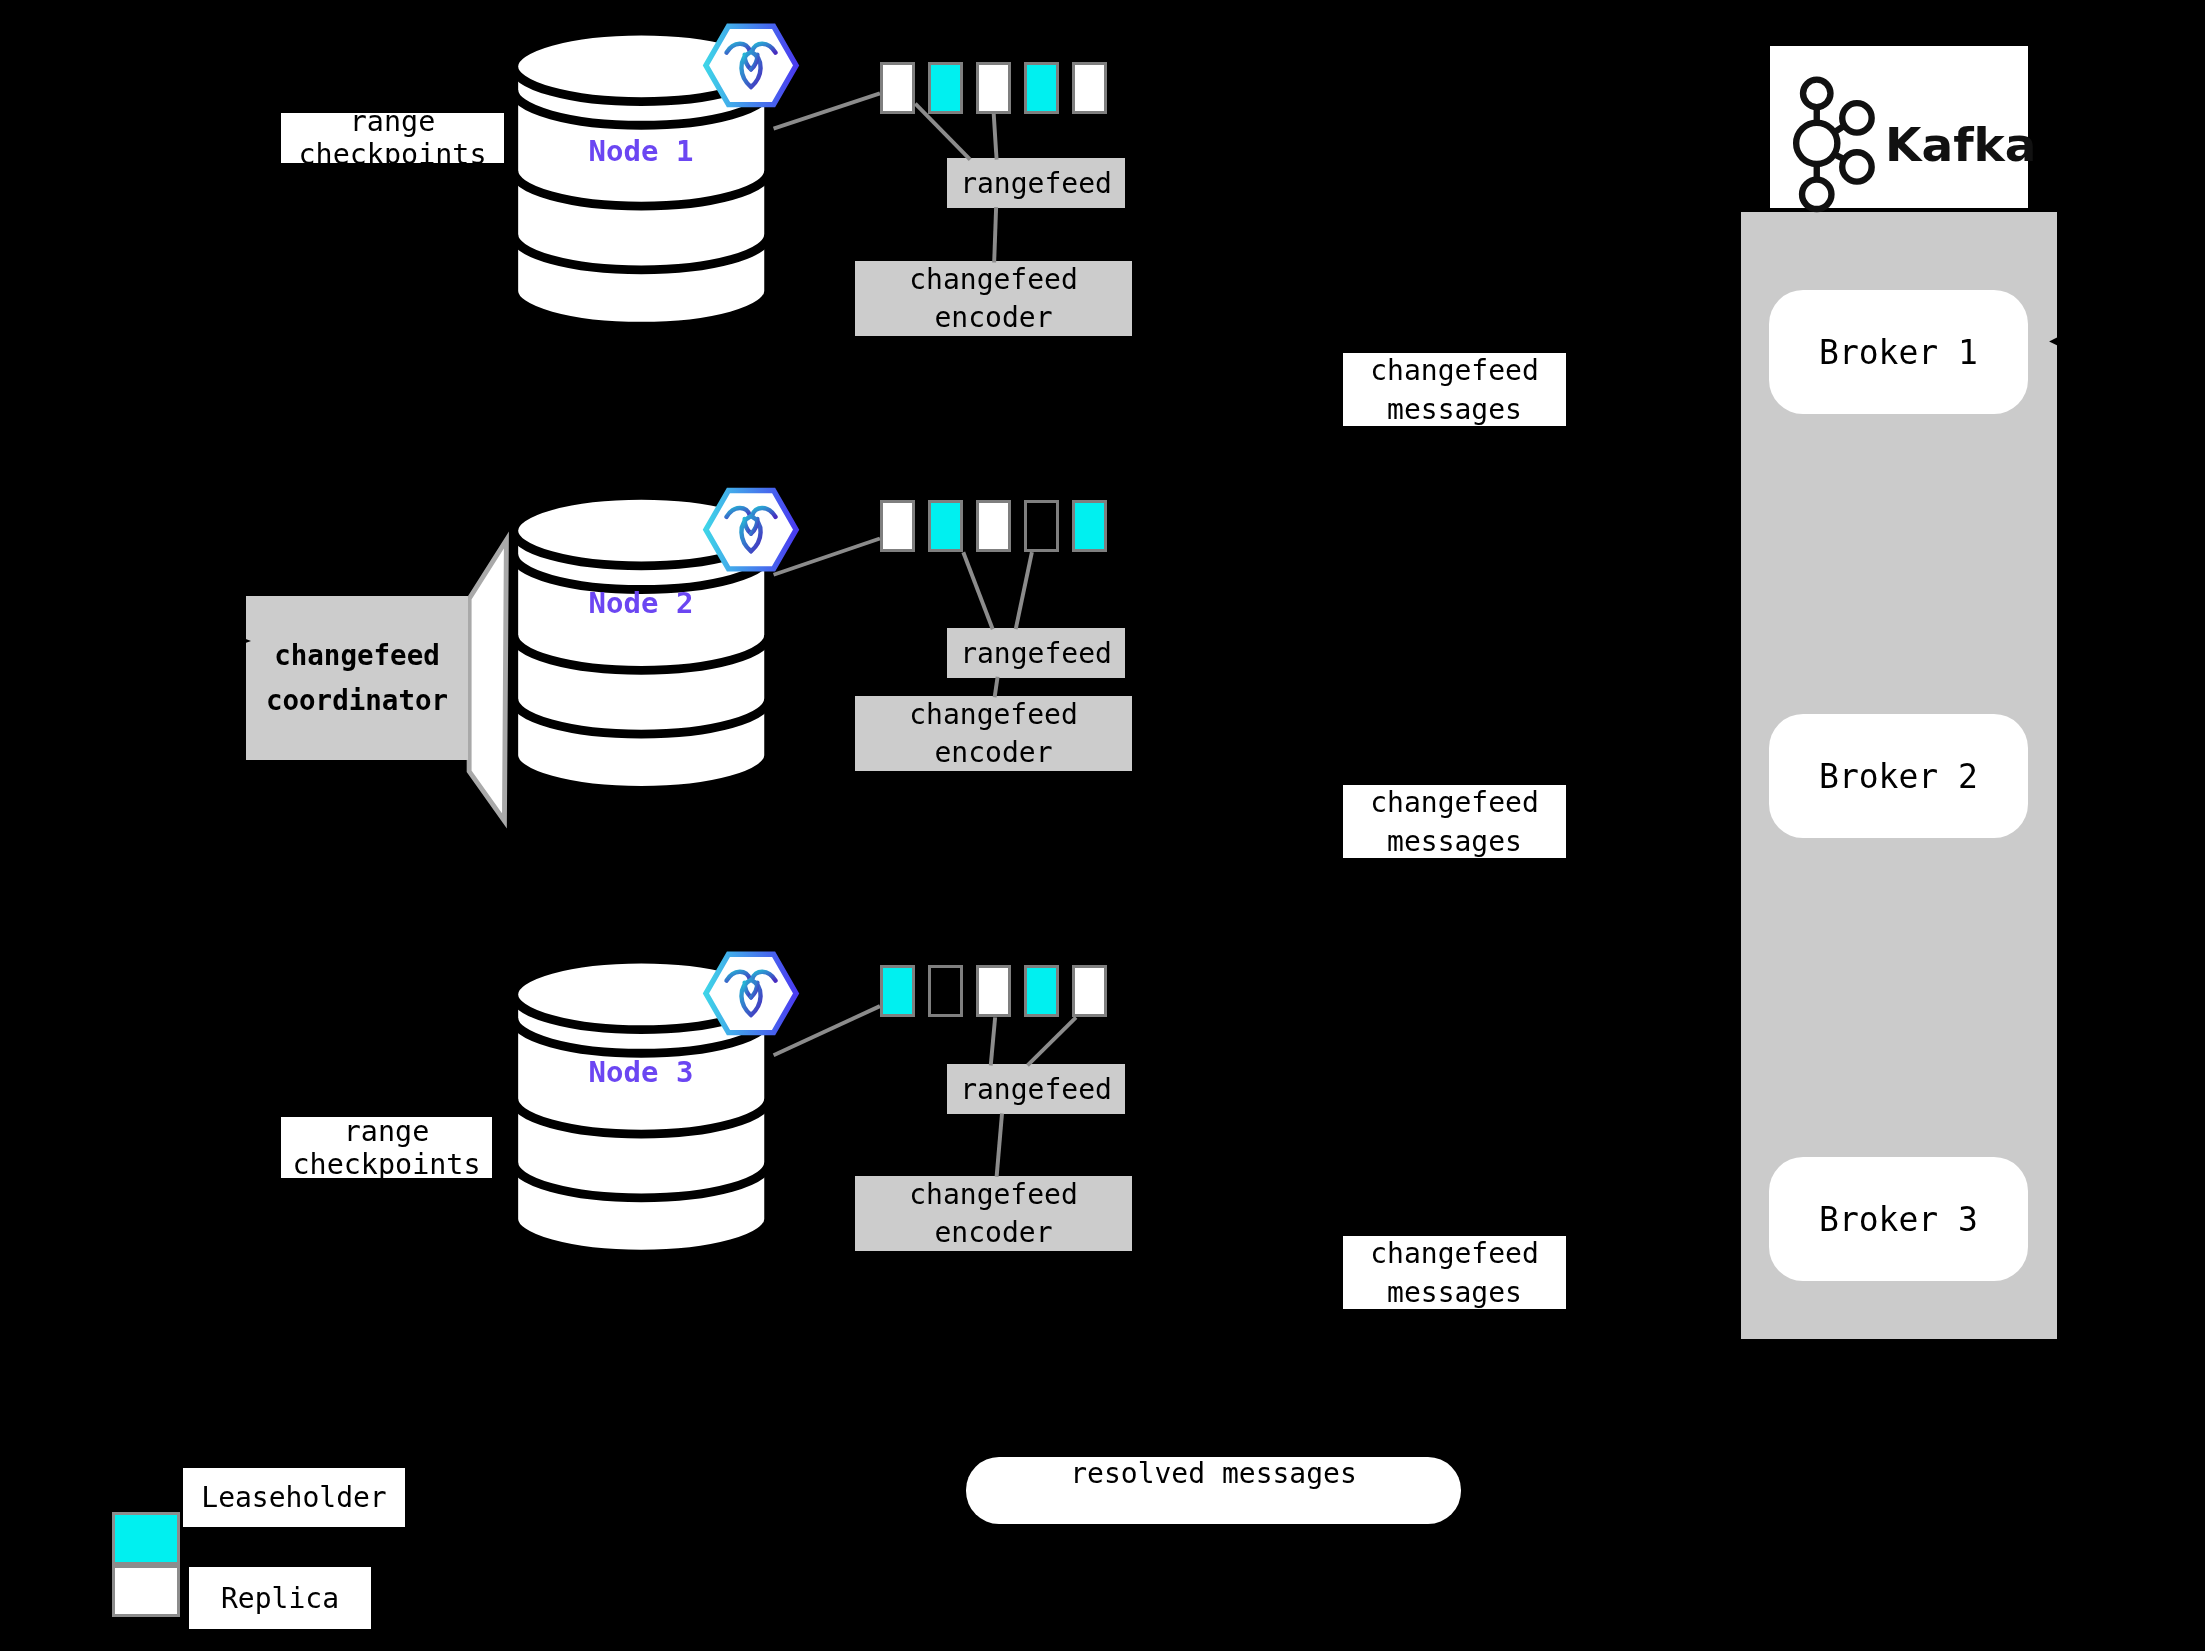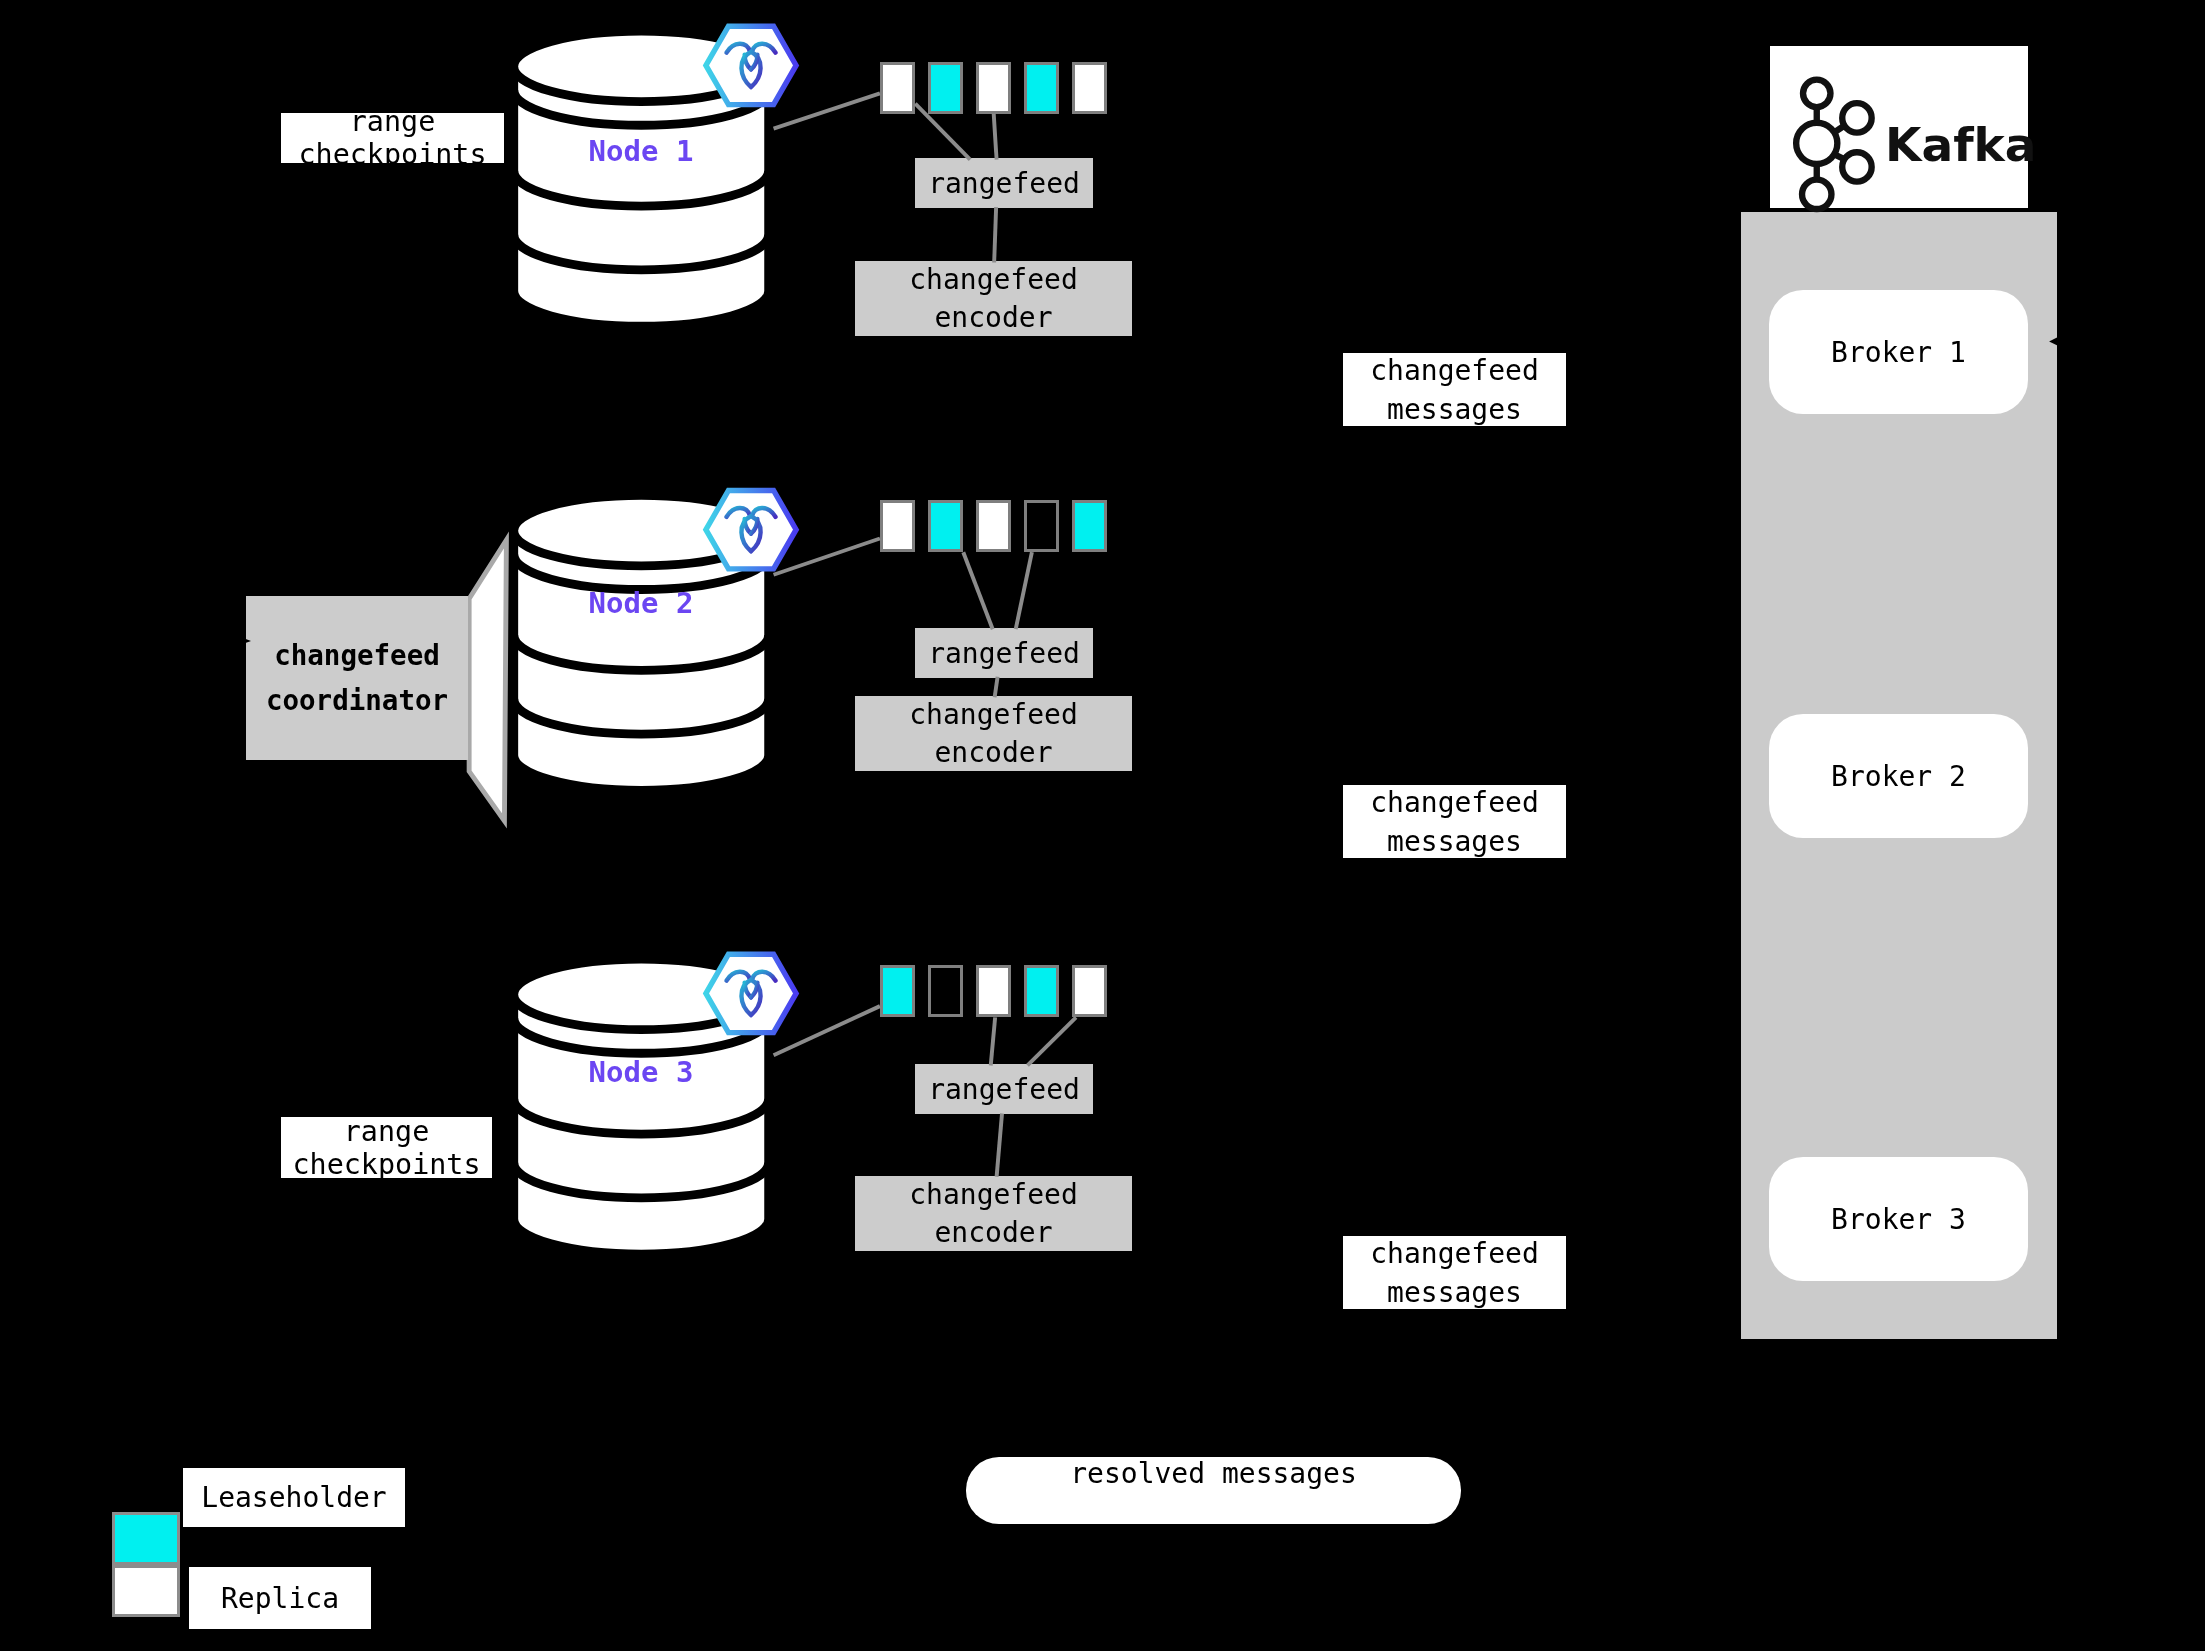--- a/index.html
+++ b/index.html
@@ -7,29 +7,29 @@
           font-family:"DejaVu Sans Mono","Liberation Mono",monospace;}
   .abs{position:absolute;}
   svg.layer{position:absolute;left:0;top:0;pointer-events:none;}
   .whitebox{background:#ffffff;color:#000;display:flex;flex-direction:column;
             align-items:center;justify-content:center;text-align:center;}
   .graybox{background:#cccccc;color:#000;display:flex;flex-direction:column;
            align-items:center;justify-content:center;text-align:center;}
   .lbl-2line{font-size:28.4px;line-height:33px;}
   .msg{font-size:28px;line-height:39px;}
   .enc{font-size:28px;line-height:38px;}
-  .rangefeed{font-size:28px;}
+  .rangefeed{font-size:28px;margin-left:32px;}
   .node-name{color:#6b46f2;font-weight:bold;font-size:29px;line-height:29px;text-align:center;}
   .coord{font-weight:bold;font-size:27.5px;line-height:45px;}
   .range-rect{width:35px;height:52px;border:3.9px solid #7f7f7f;box-sizing:border-box;}
   [data-kind="leaseholder"]{background:#00f0f0;}
   [data-kind="replica"]{background:#ffffff;}
   [data-kind="none"]{background:transparent;}
   .broker{background:#ffffff;border-radius:34px;display:flex;align-items:center;
-          justify-content:center;font-size:28px;color:#000;}
+          justify-content:center;font-size:33px;color:#000;}
   .pill{background:#ffffff;border-radius:33px;display:flex;
         justify-content:center;font-size:28px;color:#000;}
   .legend-swatch{box-sizing:border-box;border:3.9px solid #8c8c8c;}
   .legend-label{background:#fff;color:#000;display:flex;align-items:center;
                 justify-content:center;font-size:28px;}
   .kafka-word{font-family:"DejaVu Sans","Liberation Sans",sans-serif;
               font-weight:bold;font-size:47px;color:#111;line-height:43px;}
   .clip{overflow:hidden;}
 </style>
 </head>

